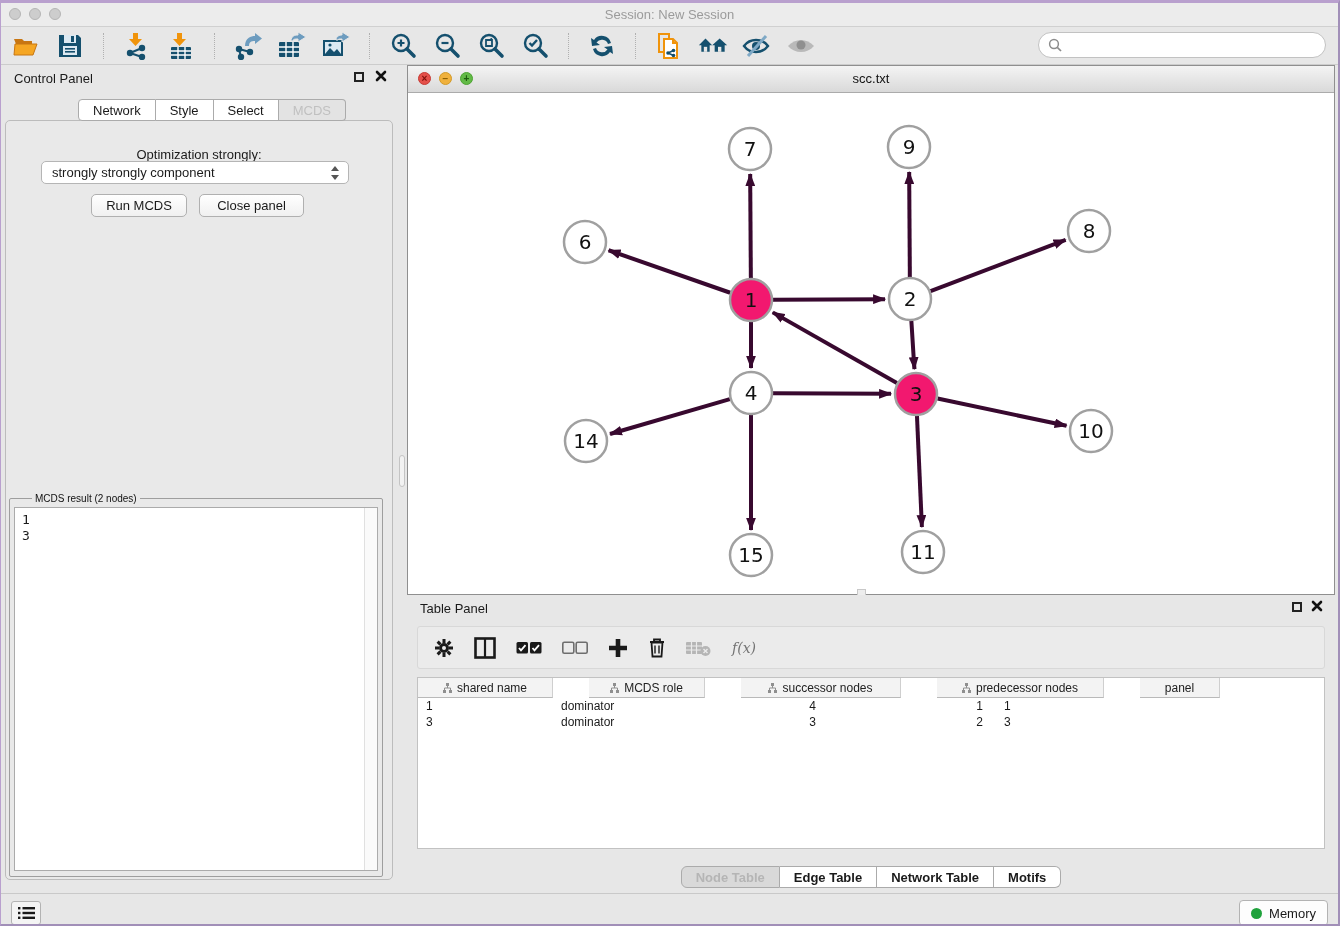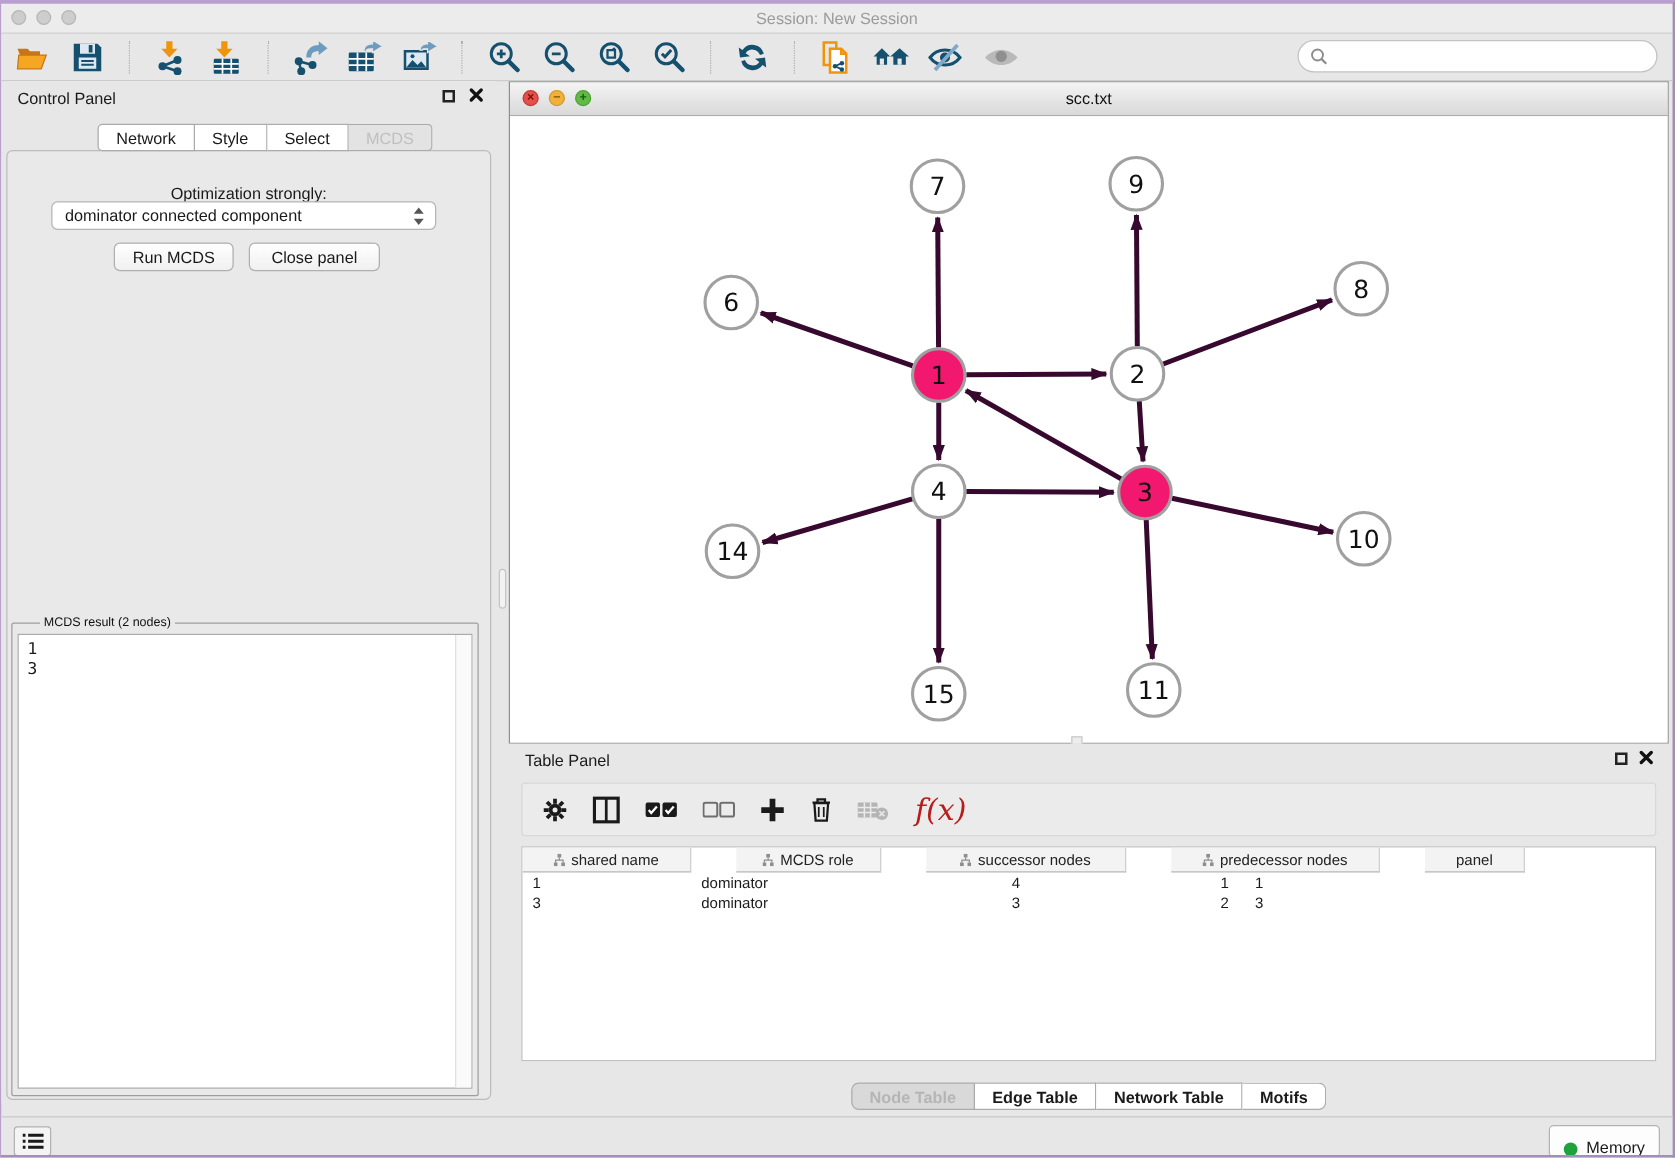--- a/index.html
+++ b/index.html
@@ -75,21 +75,21 @@
   .tp-tabs { position:absolute; left:0; width:100%; top:271px; display:flex; justify-content:center; }
   .tp-tabs .seg { font-weight:bold; }
   .tp-tabs .seg.sel { background:#d9d9d9; color:#b5b5b5; border-radius:6px 0 0 6px; }
   .tp-tabs .seg.last { border-radius:0 6px 6px 0;text-align:right; }
 
   
   .statusbar { position:absolute; left:0; top:890px; width:100%; height:33px; background:#e7e7e7; border-top:1px solid #c9c9c9; }
   .sb-left-btn { position:absolute; left:10px; top:7px; width:30px; height:24px; background:#f4f4f4; border:1px solid #b3b3b3; border-radius:3px;
                  display:flex; align-items:center; justify-content:center; }
   .sb-mem-btn { position:absolute; right:10px; top:6px; height:26px; padding:0 11px; background:#fdfdfd; border:1px solid #b3b3b3; border-radius:4px;
-                display:flex; align-items:flex-end; gap:7px; font-size:13px; }
+                display:flex; align-items:center; gap:7px; font-size:13px; }
   .mem-dot { width:11px; height:11px; border-radius:50%; }
 
   svg { display:block; }
 </style>
 </head>
 <body>
 
 <div id="root">
 
   <div class="titlebar">
@@ -257,21 +257,21 @@
     </div>
     <div class="cp-body"></div>
     <div class="seg-tabs" id="cp-tabs">
         <div class="seg first">Network</div>
         <div class="seg">Style</div>
         <div class="seg">Select</div>
         <div class="seg disabled-sel">MCDS</div>
       </div>
     <div class="opt-label" style="top: 82px;">Optimization strongly:</div>
     <div class="combo" style="top: 96px;">
-      <span>dominator connected component</span>
+      <span>strongly strongly component</span>
       <span class="chev">
         <svg width="10" height="16" viewBox="0 0 10 16">
             <path d="M5 1 L9 6 H1z" fill="#555"></path>
             <path d="M5 15 L1 10 H9z" fill="#555"></path>
           </svg>
       </span>
     </div>
     <div class="cp-btn" style="left:90px; width:96px;">Run MCDS</div>
     <div class="cp-btn" style="left:198px; width:105px;">Close panel</div>
     <fieldset class="mcds-fieldset">
@@ -424,21 +424,21 @@
             <g fill="#b5b5b5">
               <rect x="0" y="3" width="16" height="12" rx="1"></rect>
             </g>
             <g stroke="#ebebeb" stroke-width="1.2">
               <path d="M0 7 h16 M0 11 h16 M5.5 3 v12 M10.5 3 v12"></path>
             </g>
             <circle cx="19.5" cy="12" r="5" fill="#b5b5b5"></circle>
             <path d="M17.5 10 l4 4 M21.5 10 l-4 4" stroke="#ebebeb" stroke-width="1.4"></path>
           </svg>
       </span>
-      <span style="font-family:'DejaVu Serif', serif; font-style:italic; font-size:24px; color:#b91c1c;">f(x)</span>
+      <span style="font-family:'DejaVu Serif', serif; font-style:italic; font-size:14px; color:#737373;">f(x)</span>
     </div>
     <div class="tp-table">
       <div class="tp-header" id="tp-header">
           <div class="th-cell" style="width: 135px;">
             <span>
               <svg width="9" height="10" viewBox="0 0 9 10">
                 <g fill="#8f8f8f">
                   <rect x="3" y="0" width="3" height="3"></rect>
                   <rect x="0" y="7" width="3" height="3"></rect>
                   <rect x="6" y="7" width="3" height="3"></rect>

